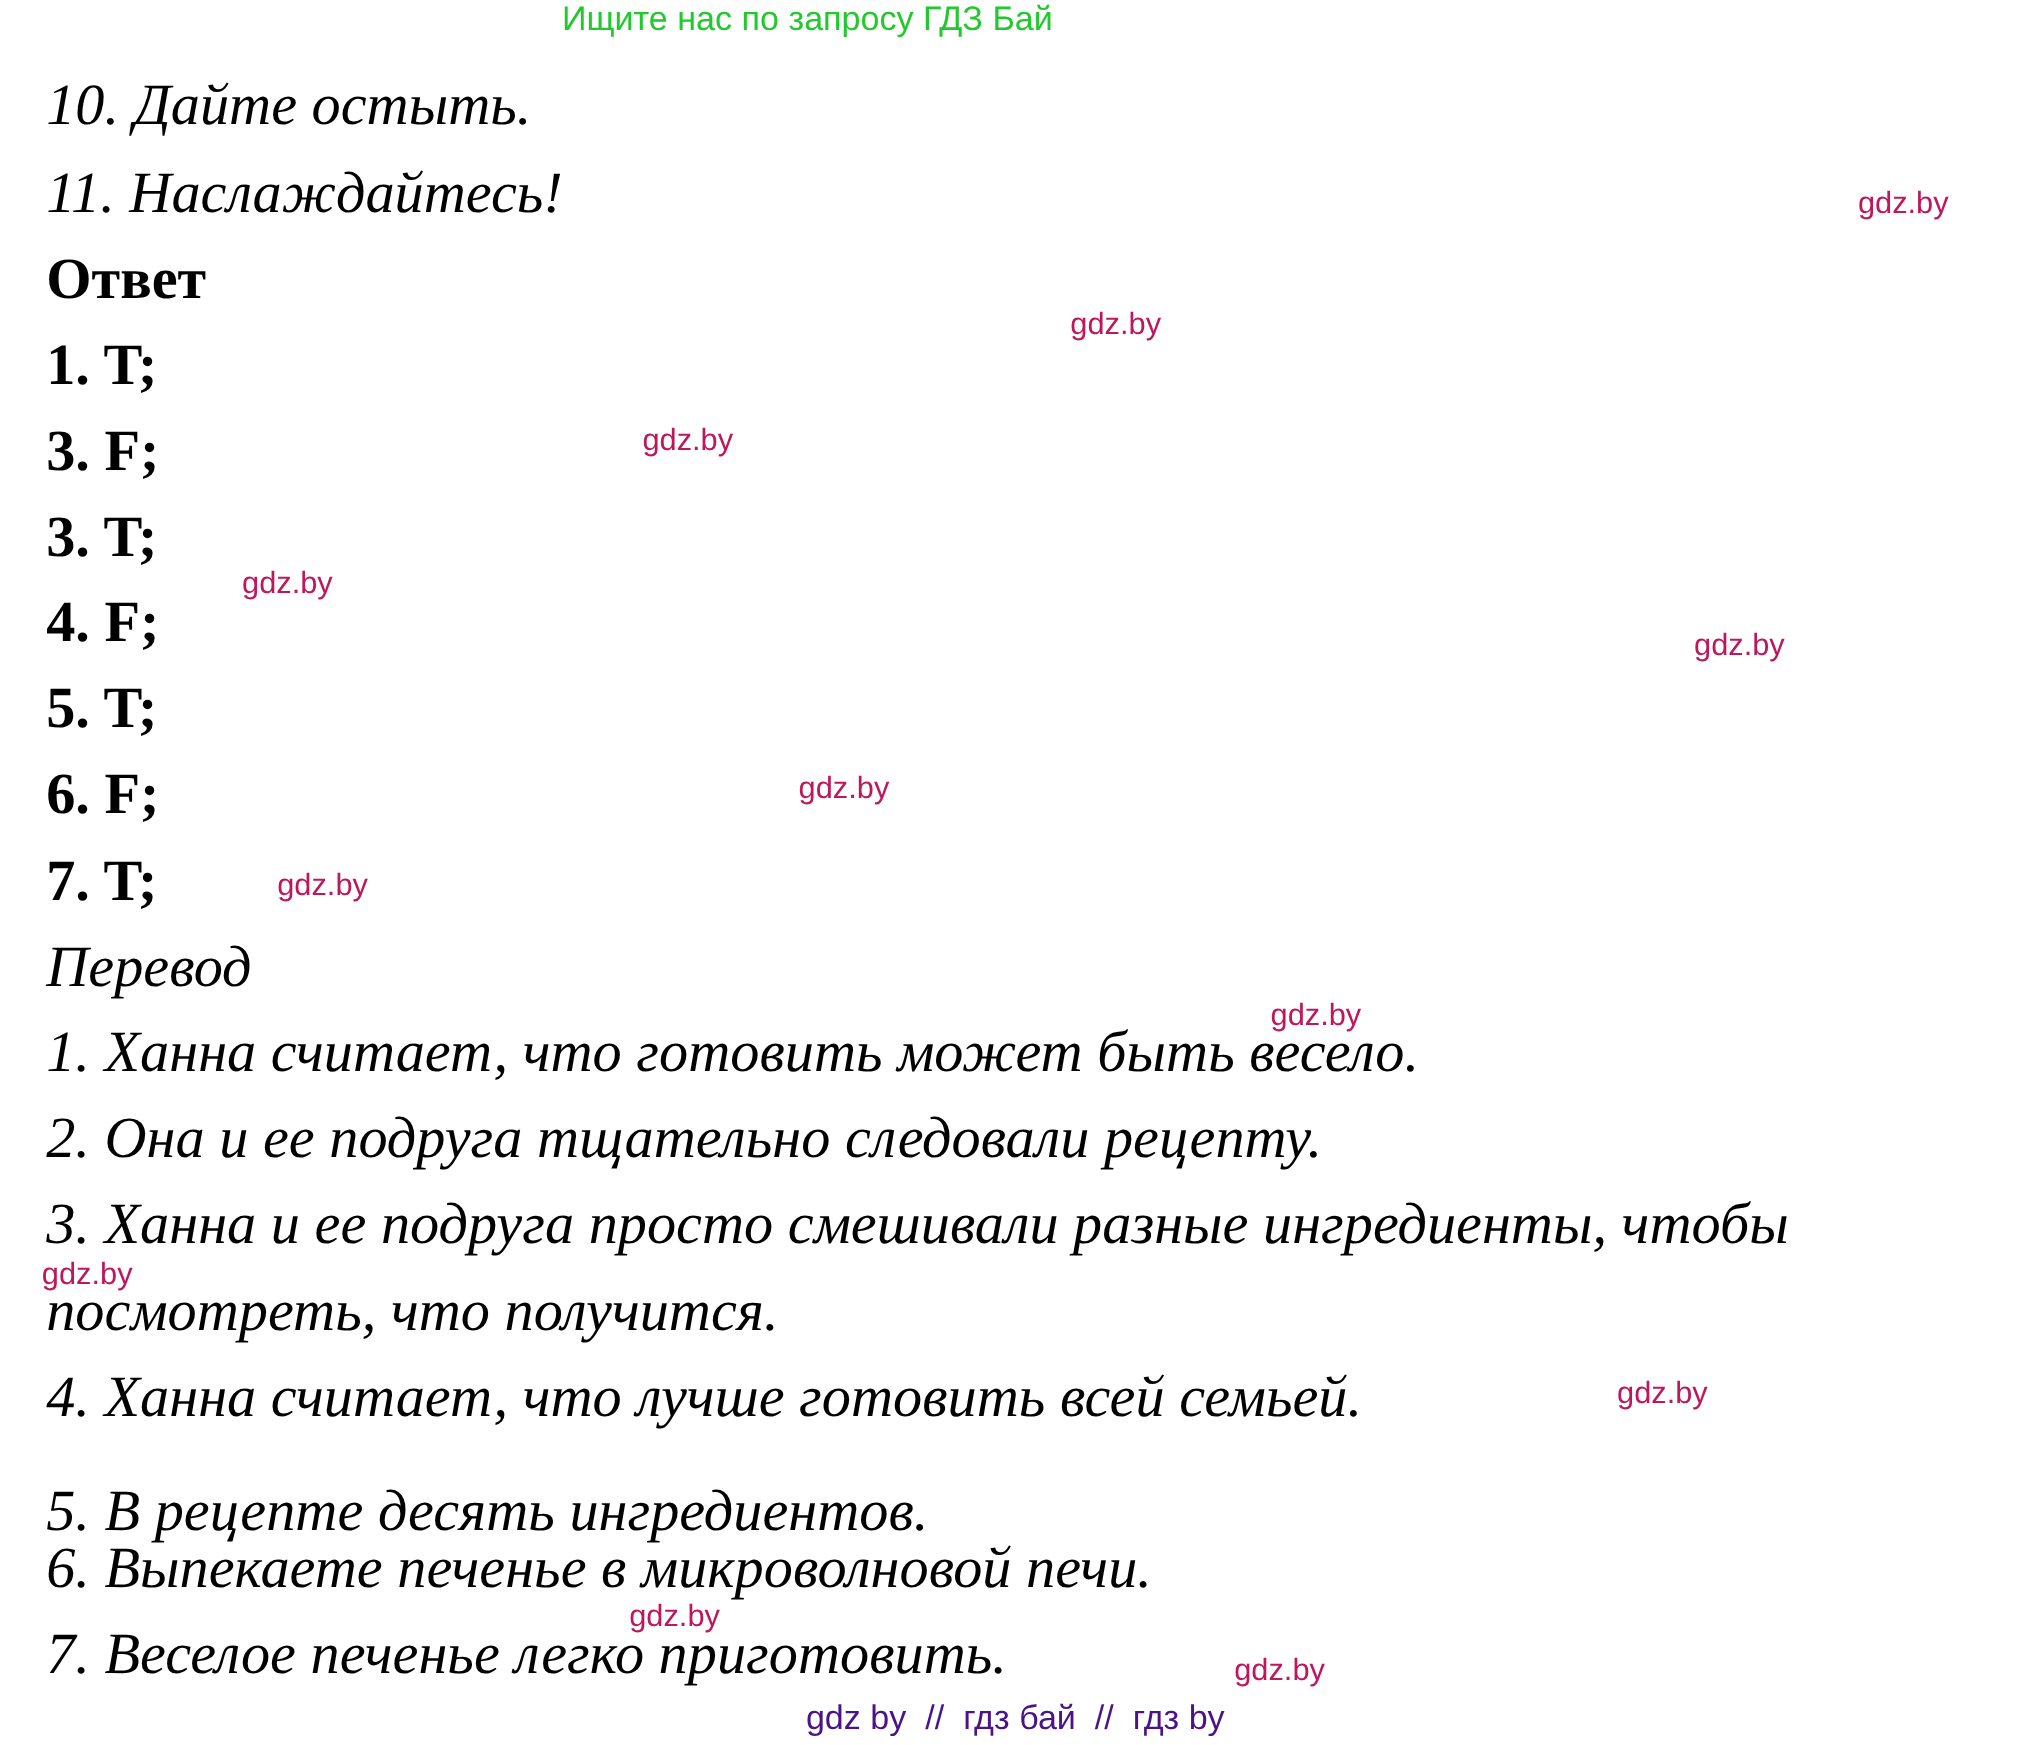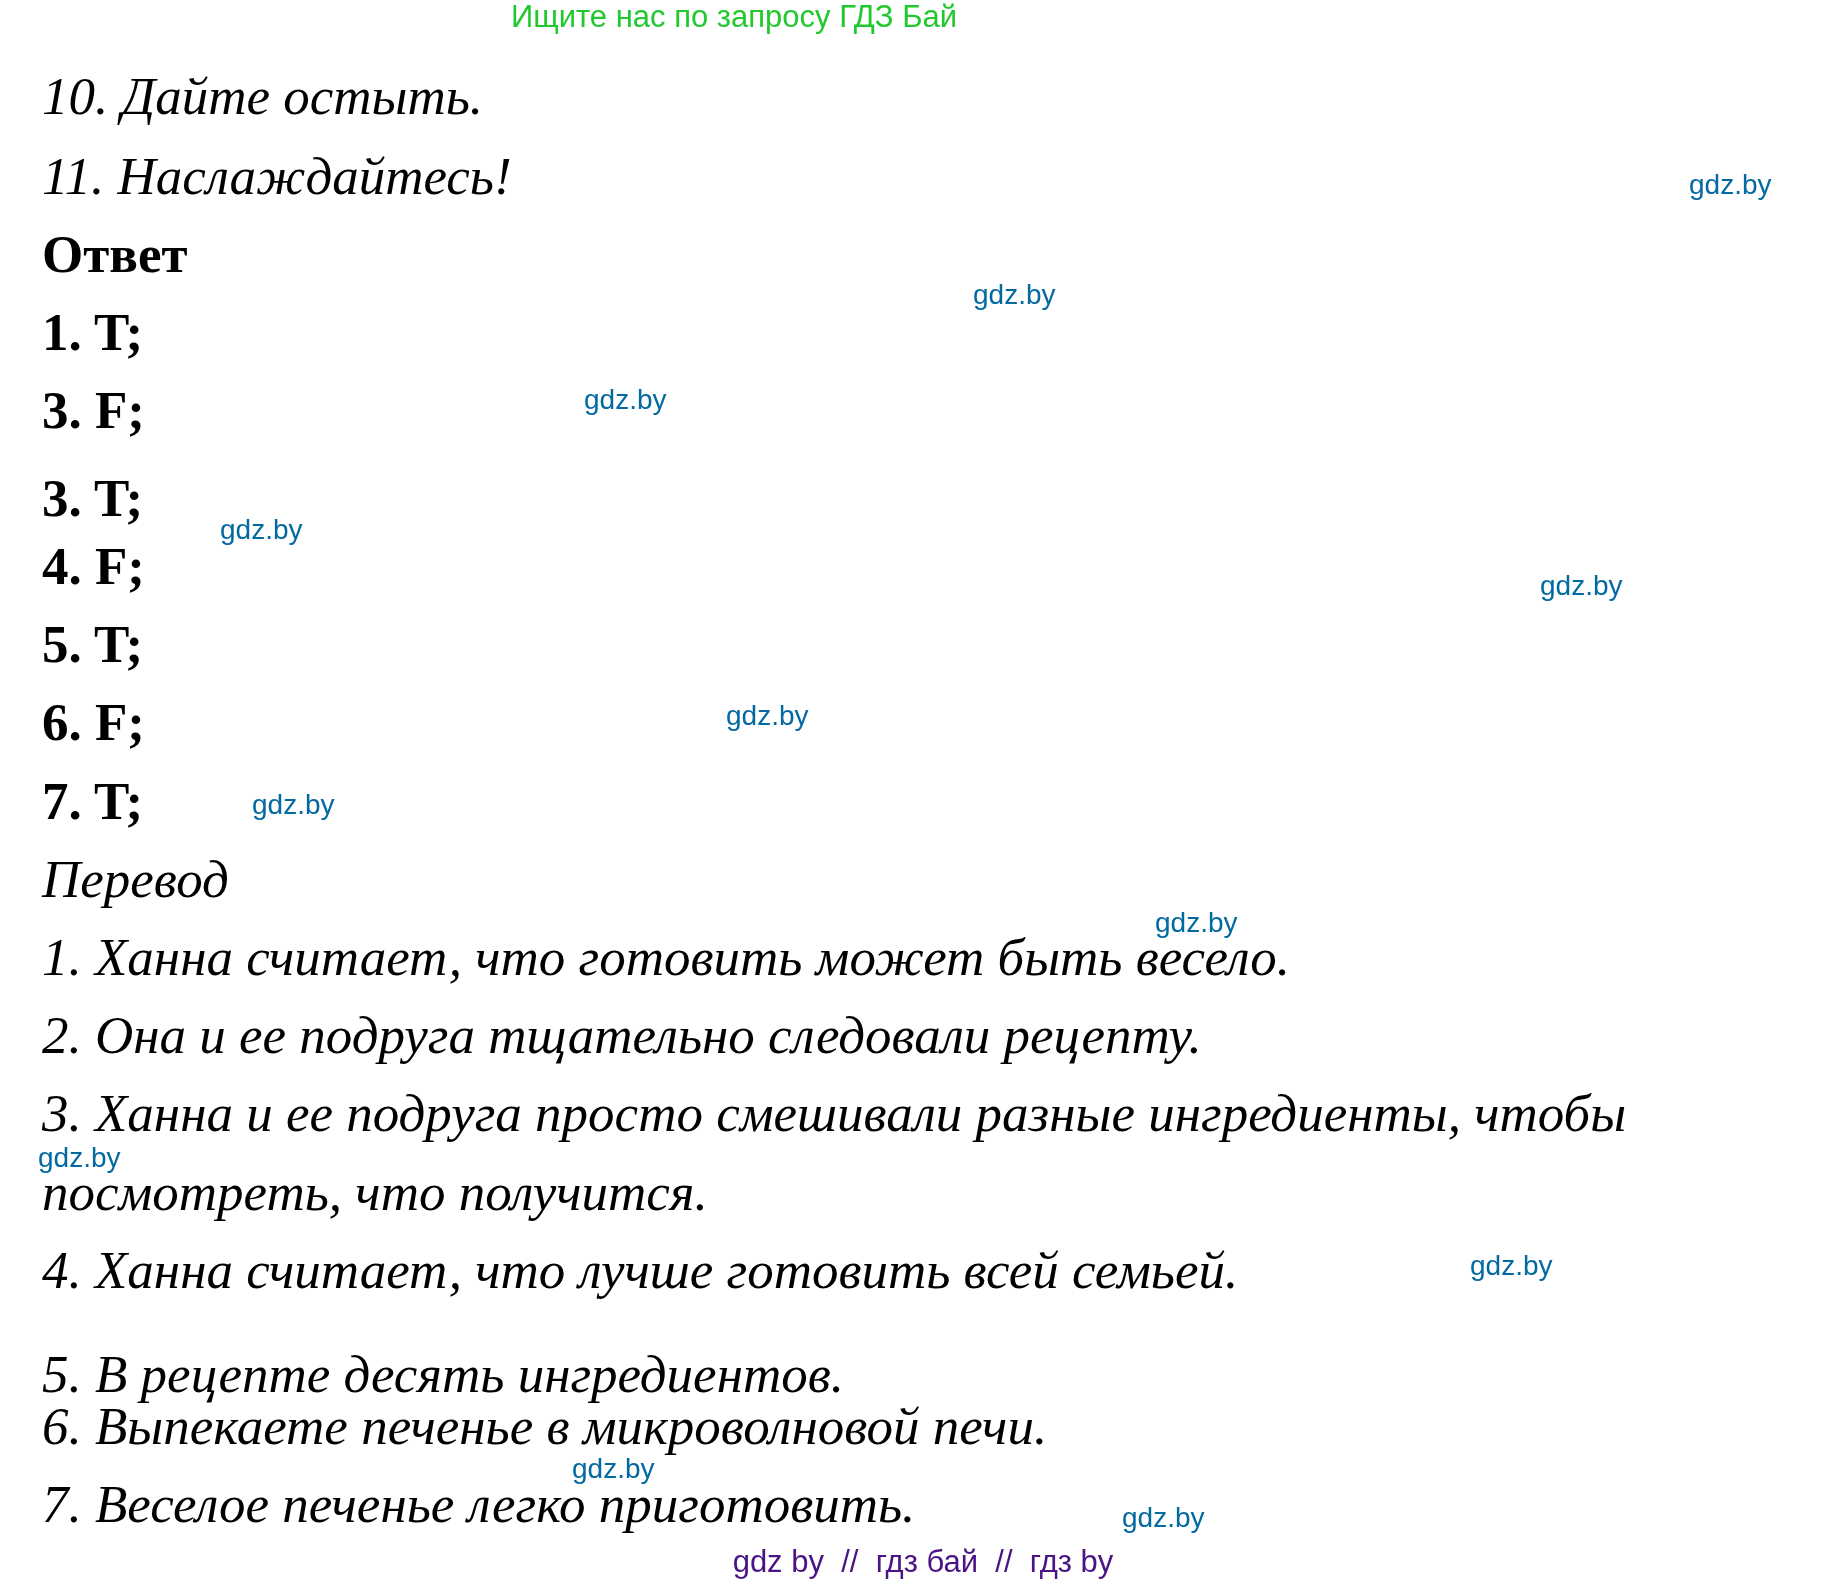--- a/index.html
+++ b/index.html
@@ -42,21 +42,21 @@
     }
     .answer-heading {
       font-weight: bold;
       font-size: 53px;
     }
     .watermark {
       position: absolute;
       font-family: "Liberation Sans", "DejaVu Sans", sans-serif;
       font-size: 28px;
       line-height: 30px;
-      color: #0369a1;
+      color: #be185d;
       white-space: nowrap;
     }
     .footer-banner {
       position: absolute;
       left: 0;
       top: 1544px;
       width: 1846px;
       text-align: center;
       font-family: "Liberation Sans", "DejaVu Sans", sans-serif;
       font-size: 31px;
@@ -69,21 +69,21 @@
 <body>
 
 <div class="header-banner">Ищите нас по запросу ГДЗ Бай</div>
 
 <div class="line italic" style="top:70px;">10. Дайте остыть.</div>
 <div class="line italic" style="top:150px;">11. Наслаждайтесь!</div>
 
 <div class="line answer-heading" style="top:228px;">Ответ</div>
 <div class="line bold" style="top:306px;">1. T;</div>
 <div class="line bold" style="top:384px;">3. F;</div>
-<div class="line bold" style="top:472px;">3. T;</div>
+<div class="line bold" style="top:462px;">3. T;</div>
 <div class="line bold" style="top:540px;">4. F;</div>
 <div class="line bold" style="top:618px;">5. T;</div>
 <div class="line bold" style="top:696px;">6. F;</div>
 <div class="line bold" style="top:775px;">7. T;</div>
 
 <div class="line italic" style="top:853px;">Перевод</div>
 <div class="line italic" style="top:931px;">1. Ханна считает, что готовить может быть весело.</div>
 <div class="line italic" style="top:1009px;">2. Она и ее подруга тщательно следовали рецепту.</div>
 <div class="line italic" style="top:1087px;">3. Ханна и ее подруга просто смешивали разные ингредиенты, чтобы</div>
 <div class="line italic" style="top:1166px;">посмотреть, что получится.</div>

